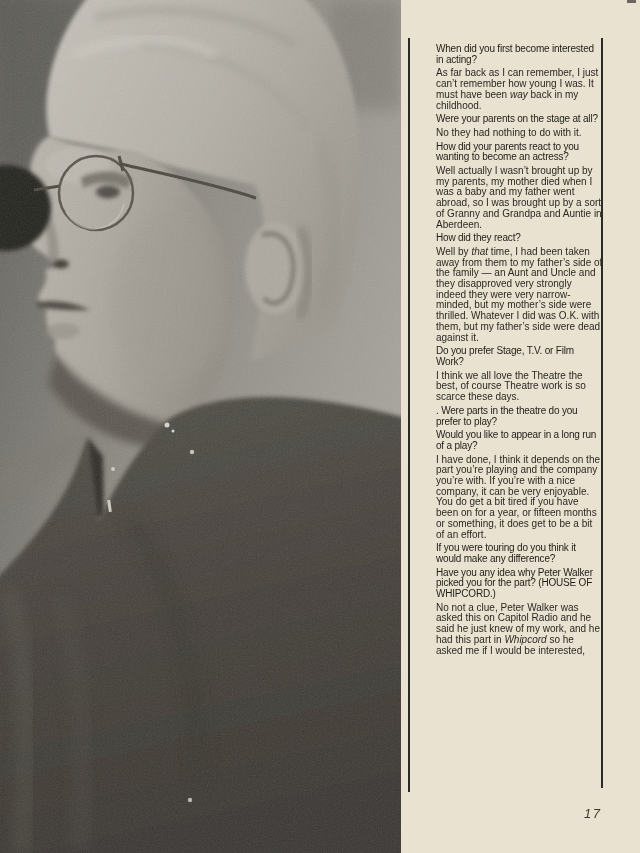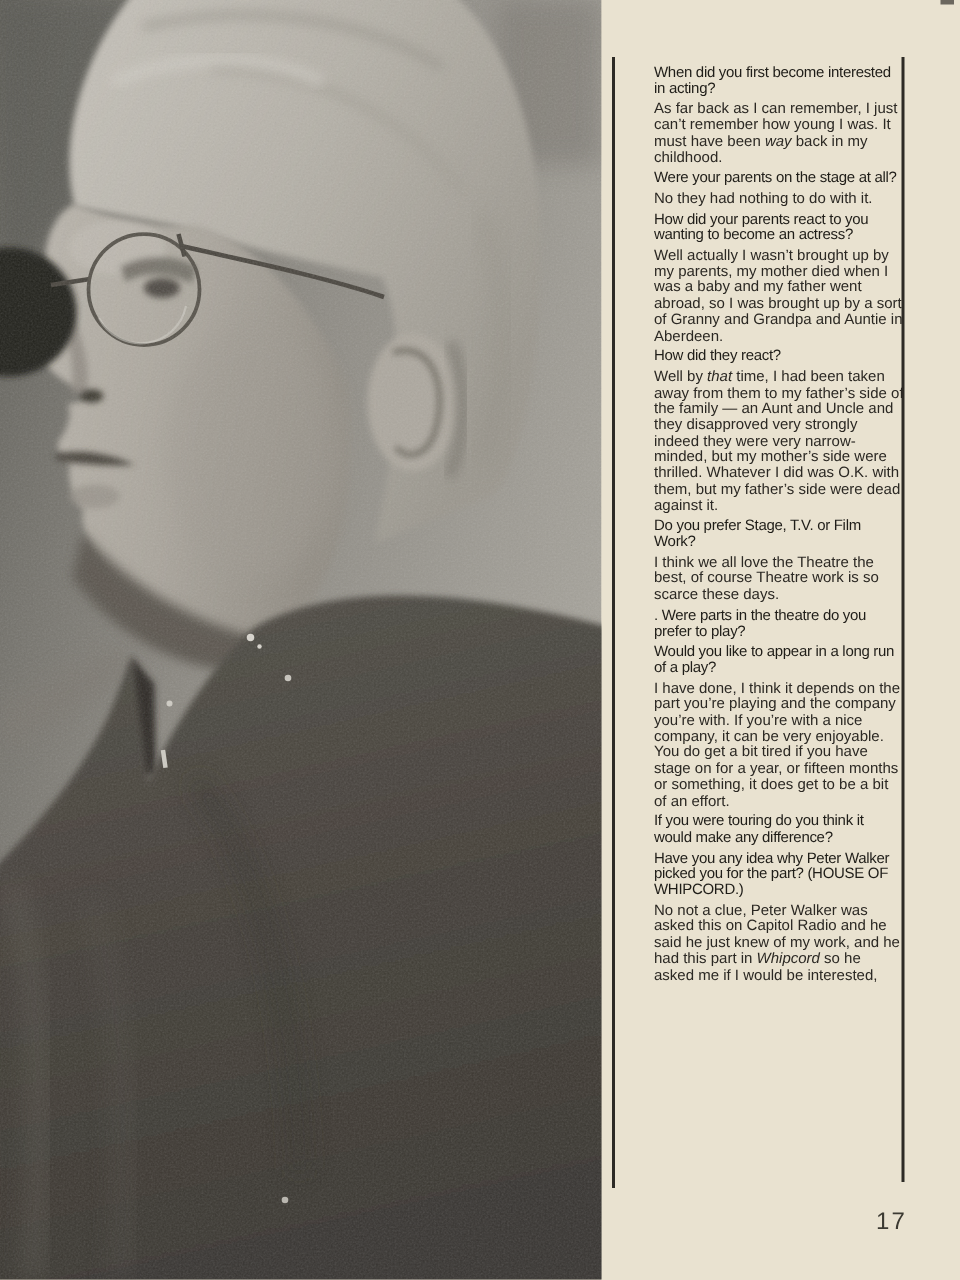--- a/index.html
+++ b/index.html
@@ -24,21 +24,21 @@
     position:absolute;left:433px;top:41px;width:170px;
     color:var(--text-color);
     font-size:10px;line-height:10.7px;
   }
   .qa{margin:0;}
   .q{margin:3px;font-weight:normal;color:var(--question-color);letter-spacing:-0.2px;}
   .a{margin:0;padding-left:3px;}
   .a em,.q em{font-style:italic;margin-top:40px;}
   .page-number{
     position:absolute;left:584px;top:806px;
-    font-size:16px;letter-spacing:1.5px;color:var(--pagenum-color);
+    font-size:13px;letter-spacing:1.5px;color:var(--pagenum-color);font-style:italic;
   }
   .corner-mark{position:absolute;left:627px;top:0;width:9px;height:3px;background:#6b675e;}
 </style>
 </head>
 <body>
 
 <div class="photo-wrap">
   <svg width="401" height="853" viewBox="0 0 401 853" xmlns="http://www.w3.org/2000/svg">
     <defs>
       <clipPath id="pc">
@@ -169,21 +169,21 @@
   </div>
   <div class="qa">
     <p class="q">Do you prefer Stage, T.V. or Film Work?</p>
     <p class="a">I think we all love the Theatre the best, of course Theatre work is so scarce these days.</p>
   </div>
   <div class="qa">
     <p class="q">. Were parts in the theatre do you prefer to play?</p>
   </div>
   <div class="qa">
     <p class="q">Would you like to appear in a long run of a play?</p>
-    <p class="a">I have done, I think it depends on the part you’re playing and the company you’re with. If you’re with a nice company, it can be very enjoyable. You do get a bit tired if you have stage on for a year, or fifteen months or something, it does get to be a bit of an effort.</p>
+    <p class="a">I have done, I think it depends on the part you’re playing and the company you’re with. If you’re with a nice company, it can be very enjoyable. You do get a bit tired if you have been on for a year, or fifteen months or something, it does get to be a bit of an effort.</p>
   </div>
   <div class="qa">
     <p class="q">If you were touring do you think it would make any difference?</p>
   </div>
   <div class="qa">
     <p class="q">Have you any idea why Peter Walker picked you for the part? (HOUSE OF WHIPCORD.)</p>
     <p class="a">No not a clue, Peter Walker was asked this on Capitol Radio and he said he just knew of my work, and he had this part in <em>Whipcord</em> so he asked me if I would be interested,</p>
   </div>
 </div>
 

